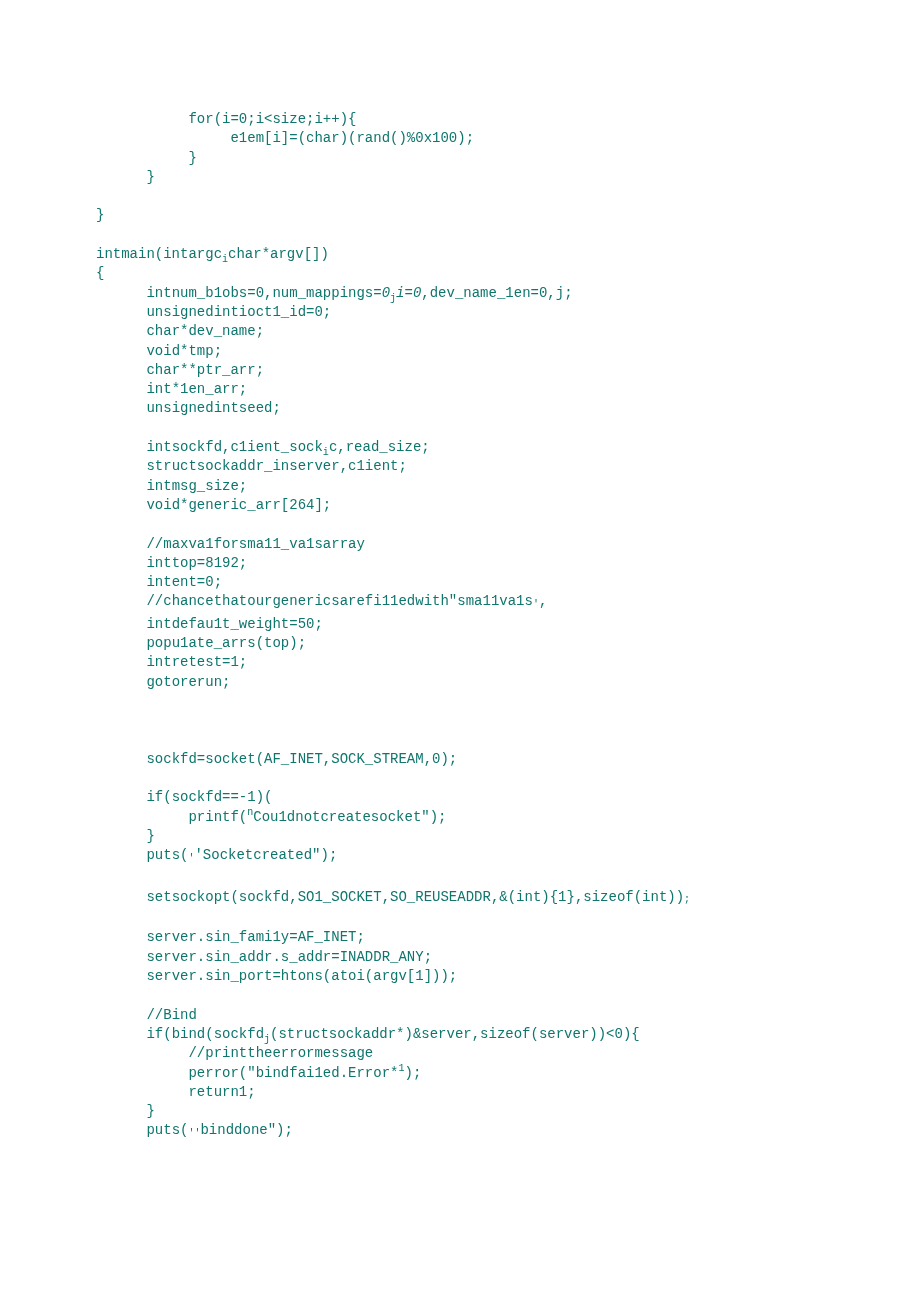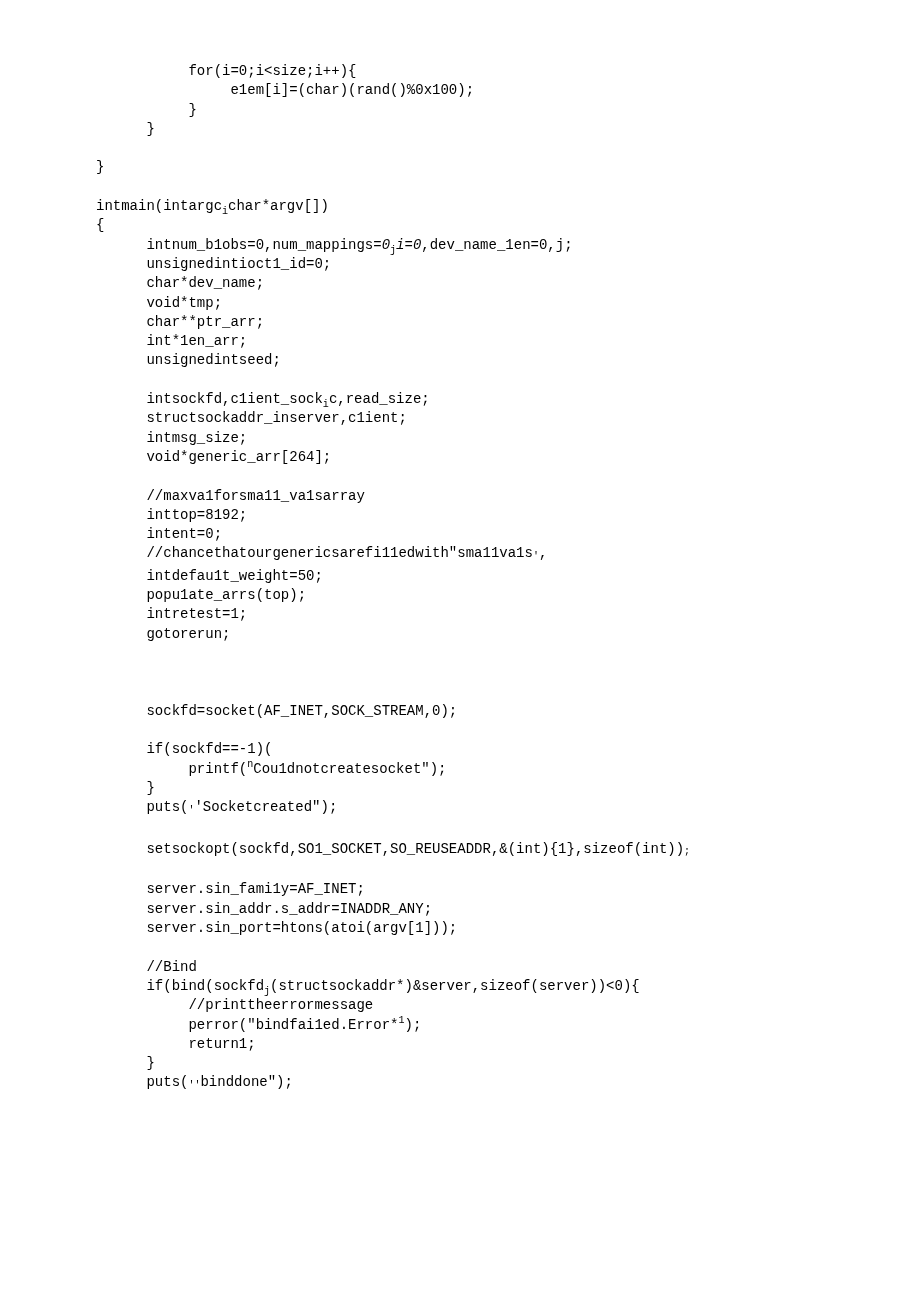--- a/index.html
+++ b/index.html
@@ -5,27 +5,27 @@
   html, body {
     margin: 0;
     padding: 0;
     background: #ffffff;
     width: 920px;
   }
   body {
     height: 1301px;
   }
   .page {
-    padding-top: 62px;
+    padding-top: 110px;
     padding-left: 96px;
     padding-right: 60px;
     font-family: "Courier New", Courier, monospace;
     font-size: 14.0px;
     line-height: 19.3px;
-    color: #000000;
+    color: #0f766e;
     white-space: pre;
   }
   .sub {
     font-size: 10px;
     vertical-align: sub;
     line-height: 0;
   }
   .sup {
     font-size: 10px;
     vertical-align: super;

